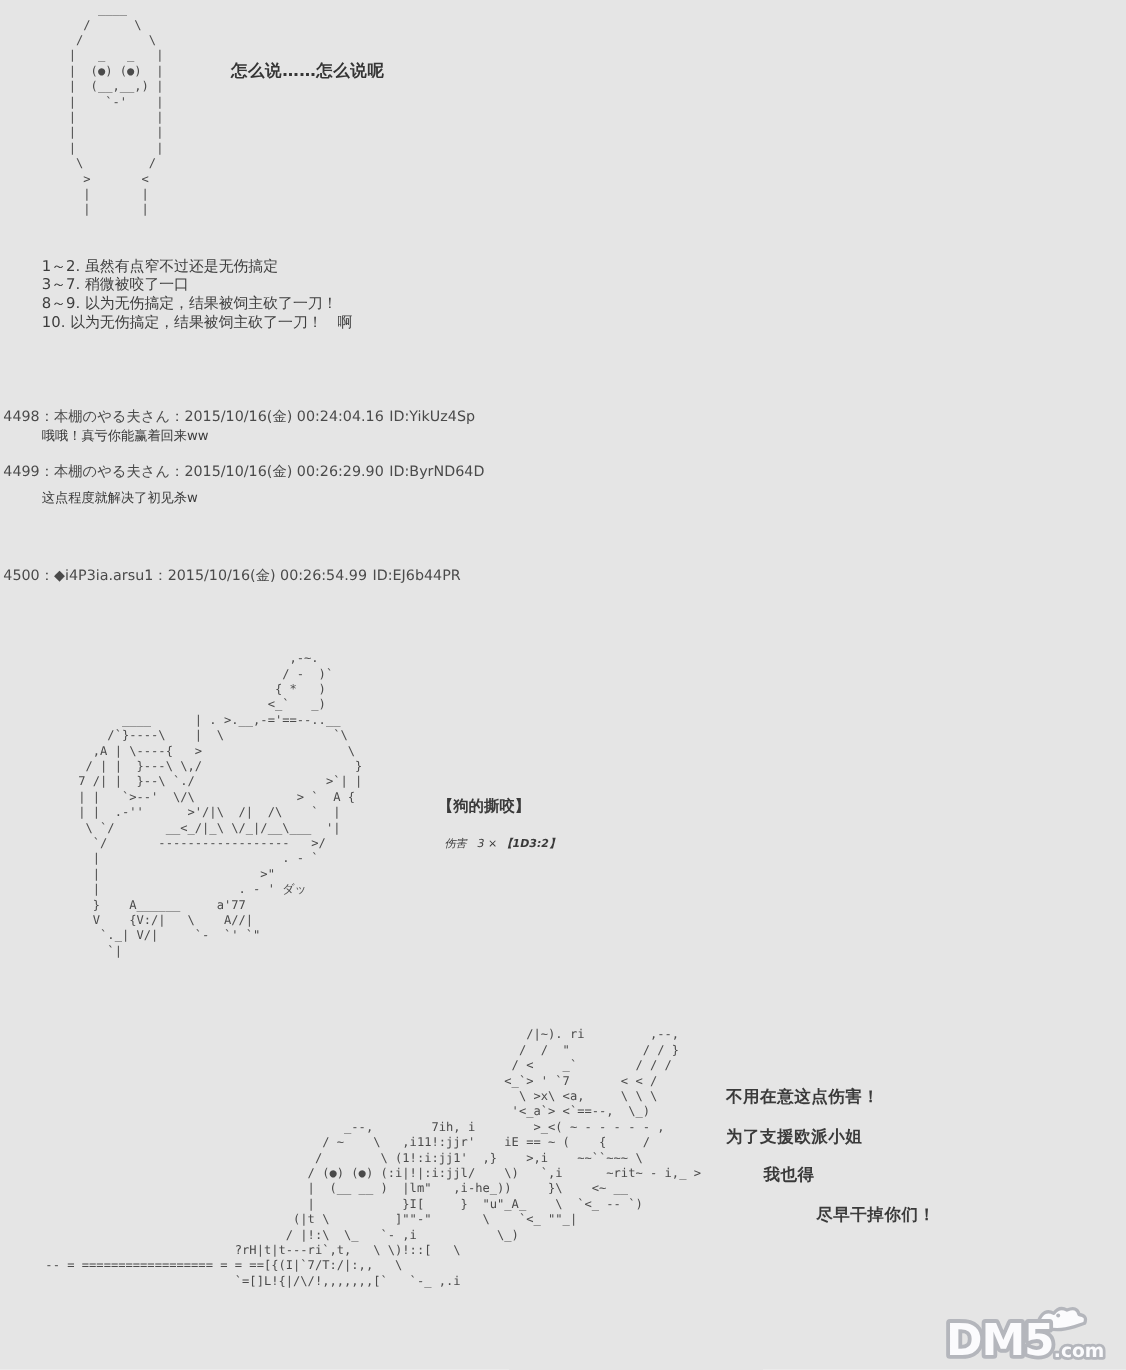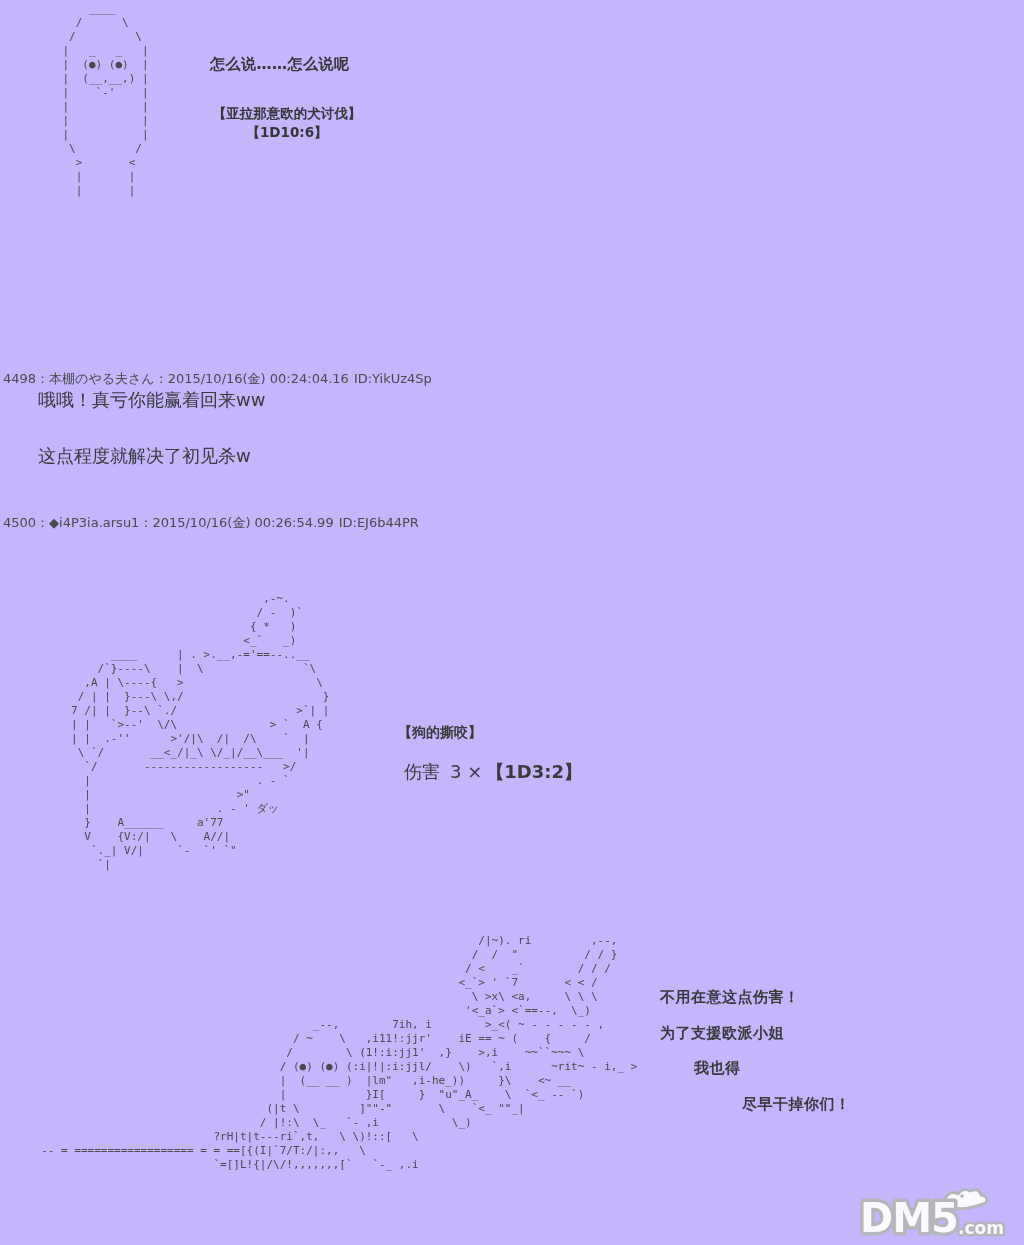--- a/index.html
+++ b/index.html
@@ -4,21 +4,21 @@
 <style>
   html, body { margin: 0; padding: 0; }
   body {
     font-family: "DejaVu Sans", "Liberation Sans", sans-serif;
     background: #fbfbfd;
   }
   #page {
     position: relative;
     width: 1024px;
     height: 1245px;
-    background: #c4b5fd;
+    background: #e5e5e5;
     overflow: hidden;
     color: #3e3e3e;
   }
   .abs { position: absolute; }
   pre.aa {
     font-family: "DejaVu Sans Mono", "Liberation Mono", monospace;
     font-size: 11px;
     line-height: 14px;
     color: #4a4a4a;
     margin: 0;
@@ -44,31 +44,32 @@
     color: #3d3d3d;
     white-space: pre-line;
   }
   .post-header {
     font-size: 13px;
     color: #4a4a4a;
     white-space: nowrap;
   }
   .post-header .uid { margin-left: 5px; }
   .post-body {
-    font-size: 18px;
+    font-size: 12px;
     color: #3a3a3a;
   }
   .attack-name {
     font-size: 14px;
     font-weight: bold;
     color: #3a3a3a;
   }
   .damage-line {
-    font-size: 18px;
+    font-size: 10px;
     color: #3a3a3a;
+    font-style: italic;
   }
   .damage-line .roll { font-weight: bold; margin-left: 4px; }
   .damage-line .mult { margin-left: 10px; }
   .speech {
     font-size: 15px;
     font-weight: bold;
     color: #3a3a3a;
     letter-spacing: 0.5px;
     white-space: nowrap;
   }
@@ -88,31 +89,34 @@
     |           |
     |           |
     |           |
      \         /
       &gt;       &lt;
       |       |
       |       |</pre>
 
   <div class="cn-strong abs" style="left:210px; top:55px;">怎么说……怎么说呢</div>
 
-  <div class="roll-block abs" style="left:202px; top:104px;">
-    <div>【亚拉那意欧的犬讨伐】</div>
-    <div>【1D10:6】</div>
-  </div>
 
+  <div class="outcome-list abs" style="left:38px; top:234px;">1～2. 虽然有点窄不过还是无伤搞定
+3～7. 稍微被咬了一口
+8～9. 以为无伤搞定，结果被饲主砍了一刀！
+10. 以为无伤搞定，结果被饲主砍了一刀！　啊</div>
 
   <div class="post-header abs" style="left:3px; top:370px;">
     <span>4498</span><span>：</span><span>本棚のやる夫さん</span><span>：</span><span>2015/10/16(金) 00:24:04.16</span><span class="uid">ID:YikUz4Sp</span>
   </div>
   <div class="post-body abs" style="left:38px; top:388px;">哦哦！真亏你能赢着回来ww</div>
 
+  <div class="post-header abs" style="left:3px; top:420px;">
+    <span>4499</span><span>：</span><span>本棚のやる夫さん</span><span>：</span><span>2015/10/16(金) 00:26:29.90</span><span class="uid">ID:ByrND64D</span>
+  </div>
   <div class="post-body abs" style="left:38px; top:444px;">这点程度就解决了初见杀w</div>
 
   <div class="post-header abs" style="left:3px; top:514px;">
     <span>4500</span><span>：</span><span>◆i4P3ia.arsu1</span><span>：</span><span>2015/10/16(金) 00:26:54.99</span><span class="uid">ID:EJ6b44PR</span>
   </div>
 
   <pre class="aa abs" style="left:38px; top:592px;">                                  ,-~.
                                  / -  )`
                                 { *   )
                                &lt;_`   _)

